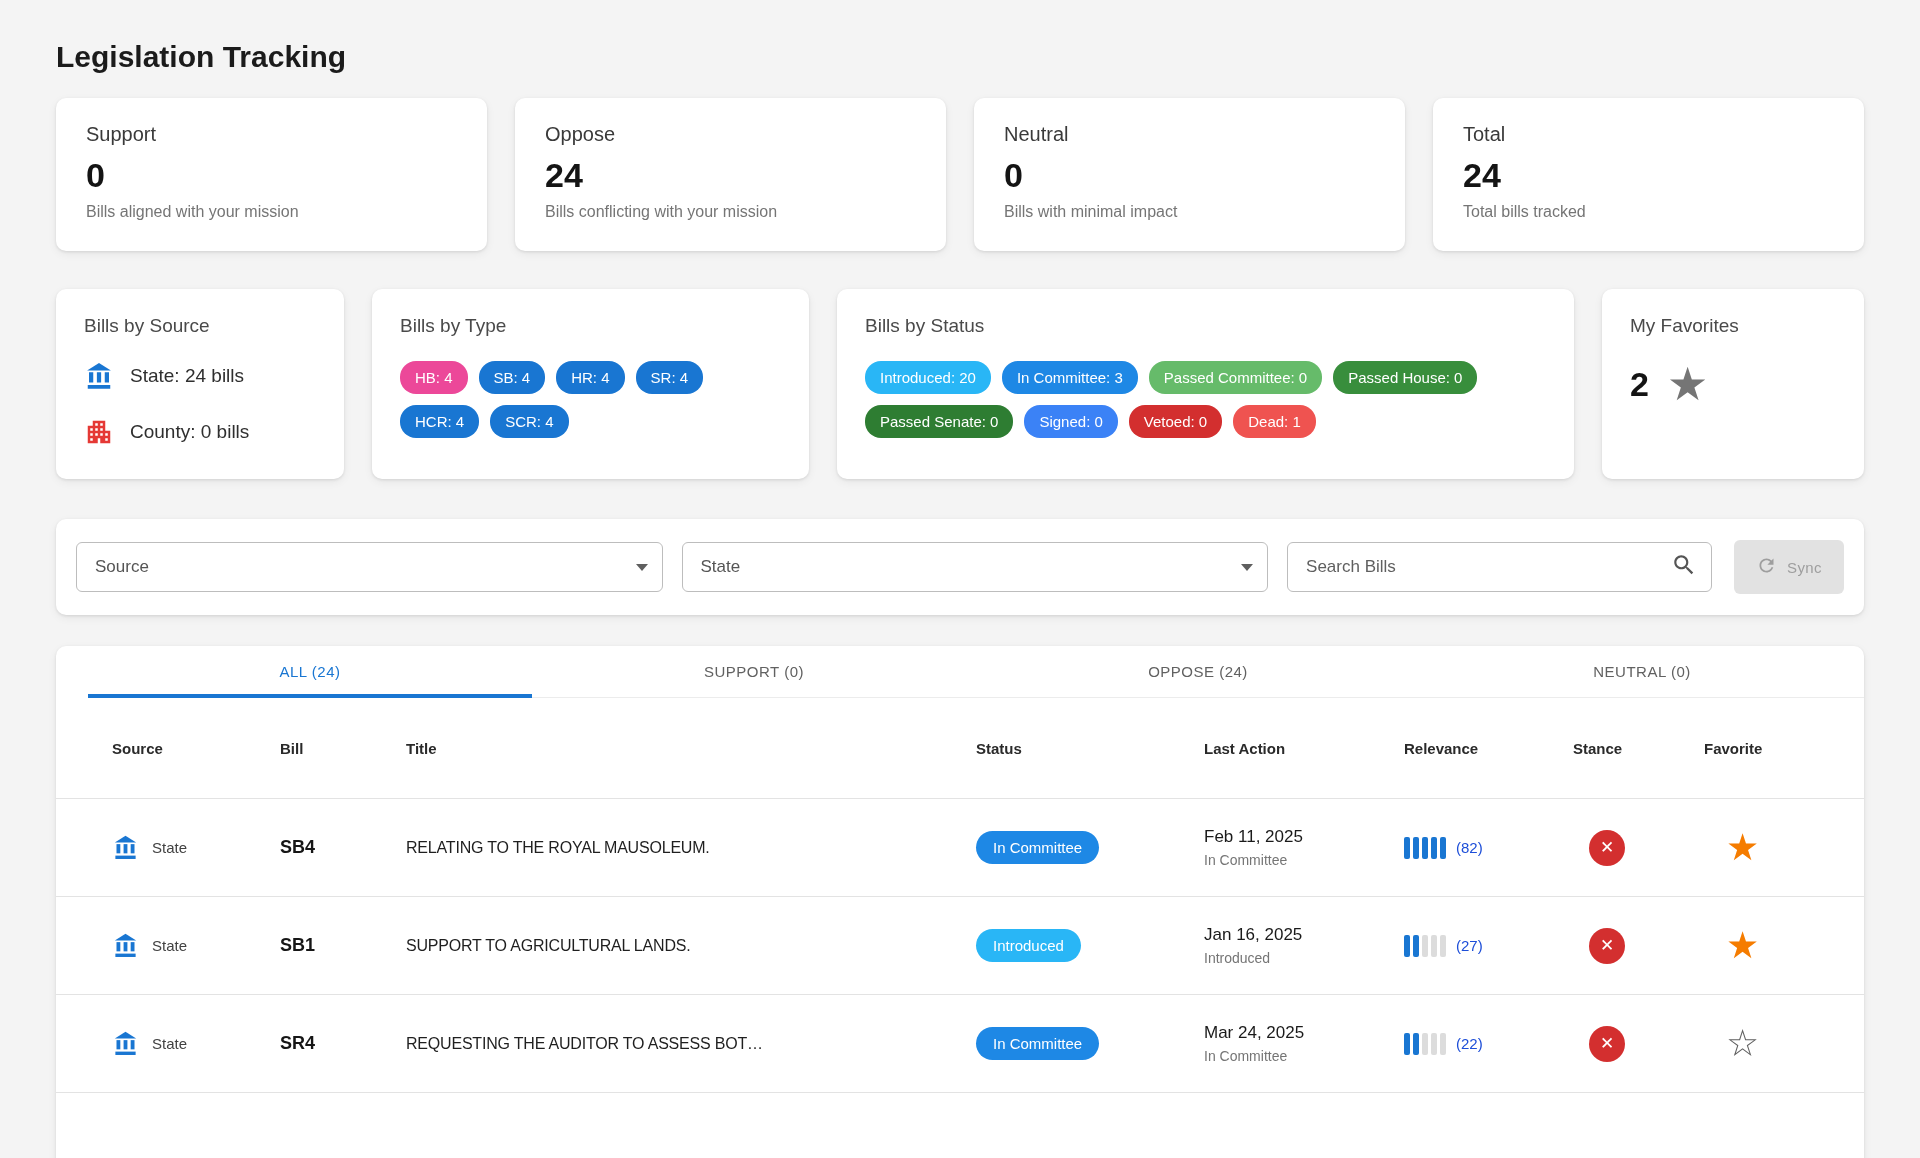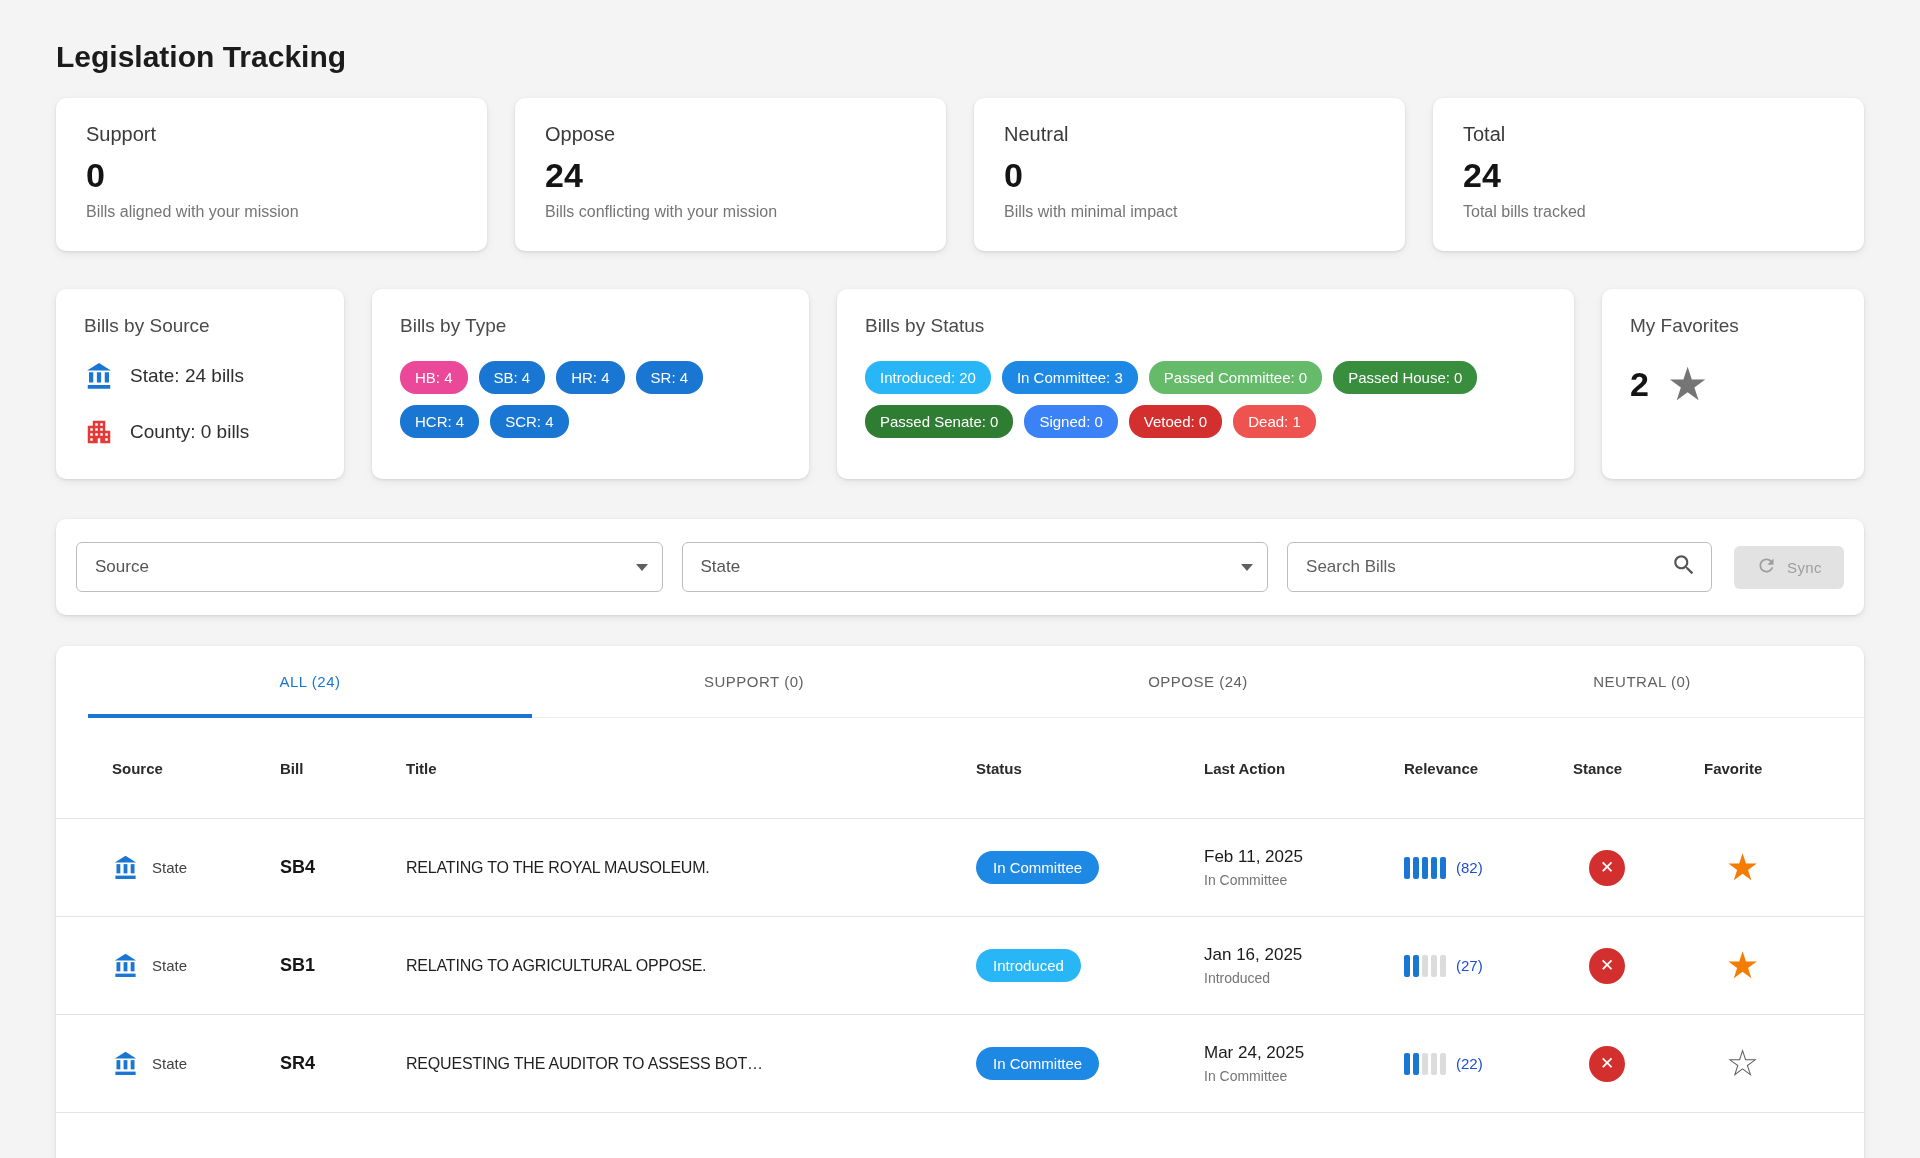--- a/index.html
+++ b/index.html
@@ -55,30 +55,30 @@
   .search-box {
     flex:0 0 425px; height:50px; border:1px solid #BDBDBD; border-radius:6px;
     display:flex; align-items:center; padding:0 14px 0 18px; background:#fff;
   }
   .search-box input {
     border:none; outline:none; flex:1; font-size:17px; color:#333;
     font-family:"Liberation Sans","DejaVu Sans",sans-serif;
   }
   .search-box input::placeholder { color:#5F5F5F; opacity:1; }
   .sync-btn {
-    flex:0 0 auto; height:43px; margin-left:3px; padding:0 22px;
+    flex:0 0 auto; height:54px; margin-left:3px; padding:0 22px;
     background:#E2E2E2; border:none; border-radius:6px;
     display:flex; align-items:center; gap:10px;
     font-size:15px; letter-spacing:0.4px; color:#9E9E9E; cursor:default;
     font-family:"Liberation Sans","DejaVu Sans",sans-serif;
   }
 
   
   .table-card { height:620px; overflow:hidden; }
-  .tabs { display:grid; grid-template-columns:repeat(4,1fr); height:72px; border-bottom:1px solid #ECECEC;margin-left:32px; }
+  .tabs { display:grid; grid-template-columns:repeat(4,1fr); height:52px; border-bottom:1px solid #ECECEC;margin-left:32px; }
   .tab {
     display:flex; align-items:center; justify-content:center;
     font-size:15px; font-weight:500; letter-spacing:0.5px; color:#616161;
     position:relative; cursor:pointer;
   }
   .tab.active { color:#1976D2; }
   .tab.active::after {
     content:""; position:absolute; left:0; right:0; bottom:-1px; height:4px; background:#1976D2;
   }
 
@@ -303,21 +303,21 @@
             <path d="M12 1.5L2.5 7.5h19L12 1.5z"></path>
               <rect x="4" y="9" width="3.4" height="8.2"></rect>
               <rect x="10.3" y="9" width="3.4" height="8.2"></rect>
               <rect x="16.6" y="9" width="3.4" height="8.2"></rect>
               <rect x="3" y="19.2" width="18" height="3"></rect>
           </svg>
         </span>
         <span class="lbl">State</span>
       </div>
       <div class="cell-bill">SB1</div>
-      <div class="cell-title">RELATING TO AGRICULTURAL OPPOSE.</div>
+      <div class="cell-title">SUPPORT TO AGRICULTURAL LANDS.</div>
       <div>
         <span class="status-pill" style="background: rgb(41, 182, 246);">Introduced</span>
       </div>
       <div class="cell-date">
         <div class="d1">Jan 16, 2025</div>
         <div class="d2">Introduced</div>
       </div>
       <div class="cell-rel">
         <span class="bars">
             <span class="bar filled"></span>

